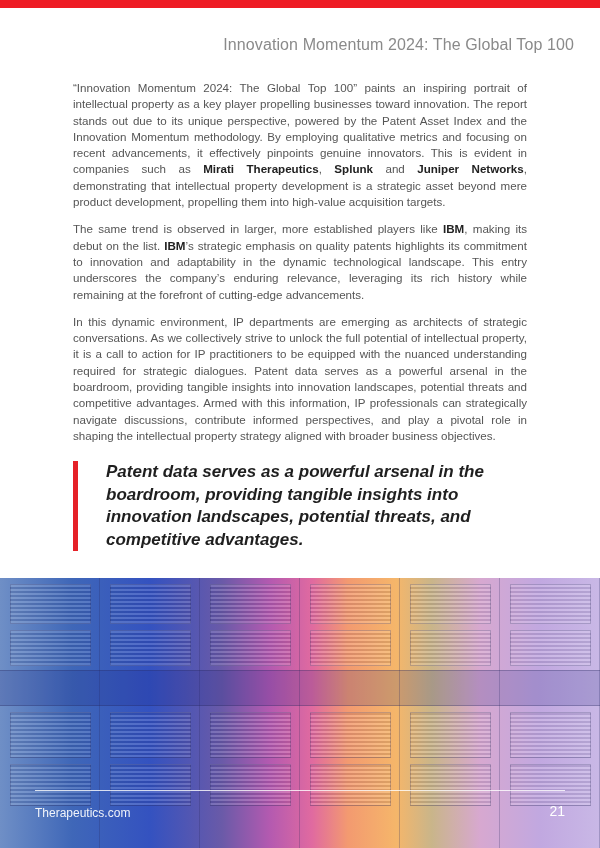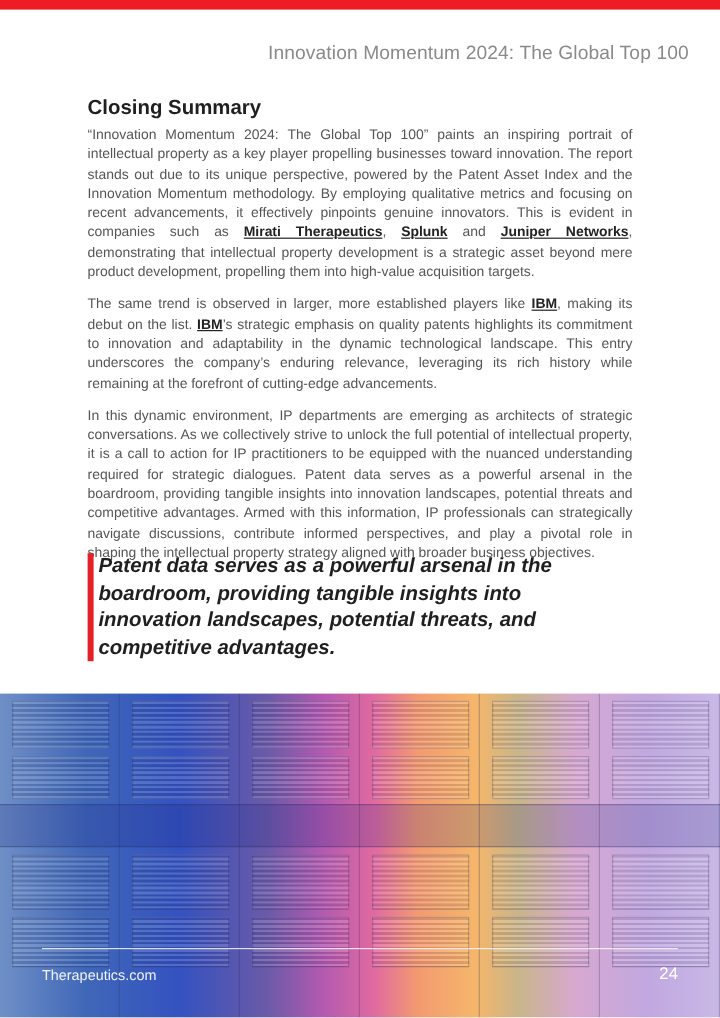--- a/index.html
+++ b/index.html
@@ -2,42 +2,41 @@
 <html><head>
   <meta charset="utf-8">
   <style>
     html, body { margin:0; padding:0; }
     body { width:600px; height:848px; position:relative; overflow:hidden; background:#ffffff; font-family:"Liberation Sans", sans-serif; }
     .topbar { position:absolute; left:0; top:0; width:600px; height:8px; background:#ee1c25; }
     .running-head { position:absolute; right:26px; top:36px; font-size:16px; color:#8a8a8a; letter-spacing:0.1px; }
     .content { position:absolute; left:73px; top:80px; width:454px; }
     h1 { margin:0 0 5px 0; font-size:17px; font-weight:bold; color:#1f1f1f; }
     p { margin:0 0 11px 0; font-size:11.6px; line-height:16.3px; color:#555; text-align:justify; }
-    p b { color:#222; font-weight:bold;text-decoration:underline; }
-    .quote { position:absolute; left:73px; top:461px; width:440px; border-left:5px solid #e52128; padding-left:4px; }
+    p b { color:#222; font-weight:bold; }
+    .quote { position:absolute; left:73px; top:461px; width:440px; border-left:5px solid #e52128; padding-left:28px; }
     .quote-text { font-style:italic; font-weight:bold; font-size:17px; line-height:22.5px; color:#1f1f1f; margin:0; text-align:left; }
     .banner { position:absolute; left:0; top:578px; width:600px; height:270px; overflow:hidden;
       background:linear-gradient(90deg,#6f8fc6 0%,#3f67b8 12%,#3452c0 25%,#6a5aa8 37%,#b45ab0 45%,#e06aa0 52%,#f39a70 58%,#f5b66a 66%,#c9b58a 72%,#d7a8d0 80%,#c1a8e0 90%,#c9b8e6 100%); }
     .cols { position:absolute; inset:0; display:grid; grid-template-columns:repeat(6, 1fr); }
     .col { border-right:1px solid rgba(40,40,90,0.25); position:relative; }
     .tile { position:absolute; left:10%; width:80%; border:1px solid rgba(40,40,90,0.25);
       background:repeating-linear-gradient(0deg, rgba(255,255,255,0.14) 0 2px, rgba(0,0,40,0.10) 2px 4px); }
     .band { position:absolute; left:0; right:0; top:92px; height:34px; background:rgba(20,30,120,0.18); border-top:1px solid rgba(40,40,90,0.3); border-bottom:1px solid rgba(40,40,90,0.3); }
     .footer-line { position:absolute; left:35px; right:35px; top:790px; height:1px; background:rgba(255,255,255,0.8); }
     .footer-site { position:absolute; left:35px; top:806px; font-size:12px; color:rgba(255,255,255,0.92); }
     .footer-page { position:absolute; right:35px; top:803px; font-size:14px; color:#ffffff; }
   </style>
 </head>
 <body>
 
 <div class="topbar"></div>
 <div class="running-head">Innovation Momentum 2024: The Global Top 100</div>
 
 <div class="content">
-  <h1>Closing Summary</h1>
   <p><span>“Innovation Momentum 2024: The Global Top 100” paints an inspiring portrait of intellectual property as a key player propelling businesses toward innovation. The report stands out due to its unique perspective, powered by the Patent Asset Index and the Innovation Momentum methodology. By employing qualitative metrics and focusing on recent advancements, it effectively pinpoints genuine innovators. This is evident in companies such as </span><b>Mirati Therapeutics</b><span>, </span><b>Splunk</b><span> and </span><b>Juniper Networks</b><span>, demonstrating that intellectual property development is a strategic asset beyond mere product development, propelling them into high-value acquisition targets.</span></p>
   <p><span>The same trend is observed in larger, more established players like </span><b>IBM</b><span>, making its debut on the list. </span><b>IBM</b><span>’s strategic emphasis on quality patents highlights its commitment to innovation and adaptability in the dynamic technological landscape. This entry underscores the company’s enduring relevance, leveraging its rich history while remaining at the forefront of cutting-edge advancements.</span></p>
   <p>In this dynamic environment, IP departments are emerging as architects of strategic conversations. As we collectively strive to unlock the full potential of intellectual property, it is a call to action for IP practitioners to be equipped with the nuanced understanding required for strategic dialogues. Patent data serves as a powerful arsenal in the boardroom, providing tangible insights into innovation landscapes, potential threats and competitive advantages. Armed with this information, IP professionals can strategically navigate discussions, contribute informed perspectives, and play a pivotal role in shaping the intellectual property strategy aligned with broader business objectives.</p>
 </div>
 
 <div class="quote">
   <p class="quote-text">Patent data serves as a powerful arsenal in the boardroom, providing tangible insights into innovation landscapes, potential threats, and competitive advantages.</p>
 </div>
 
 <div class="banner">
@@ -77,13 +76,13 @@
         <div class="tile" style="top:52px;height:34px"></div>
         <div class="tile" style="top:134px;height:44px"></div>
         <div class="tile" style="top:186px;height:40px"></div>
       </div>
   </div>
   <div class="band"></div>
 </div>
 
 <div class="footer-line"></div>
 <div class="footer-site">Therapeutics.com</div>
-<div class="footer-page">24</div>
+<div class="footer-page">21</div>
 
 </body></html>

